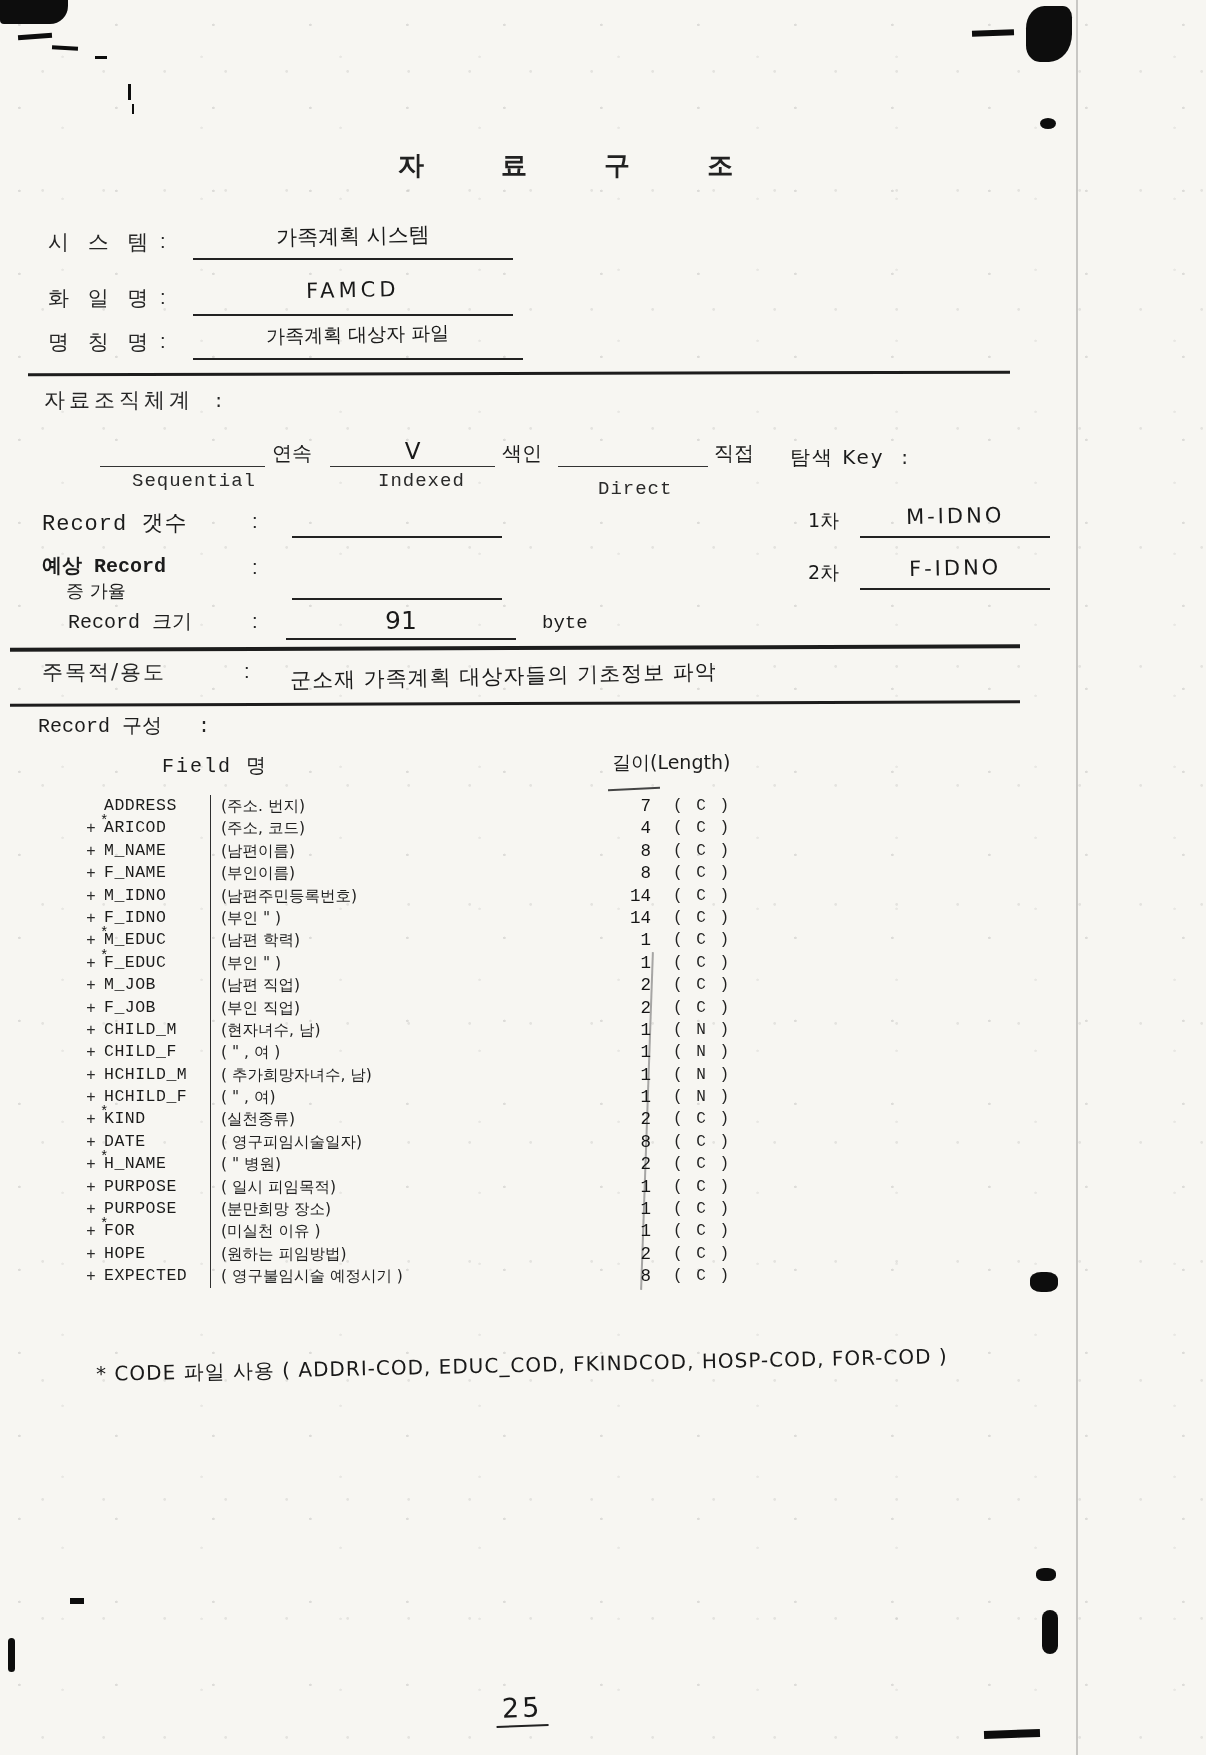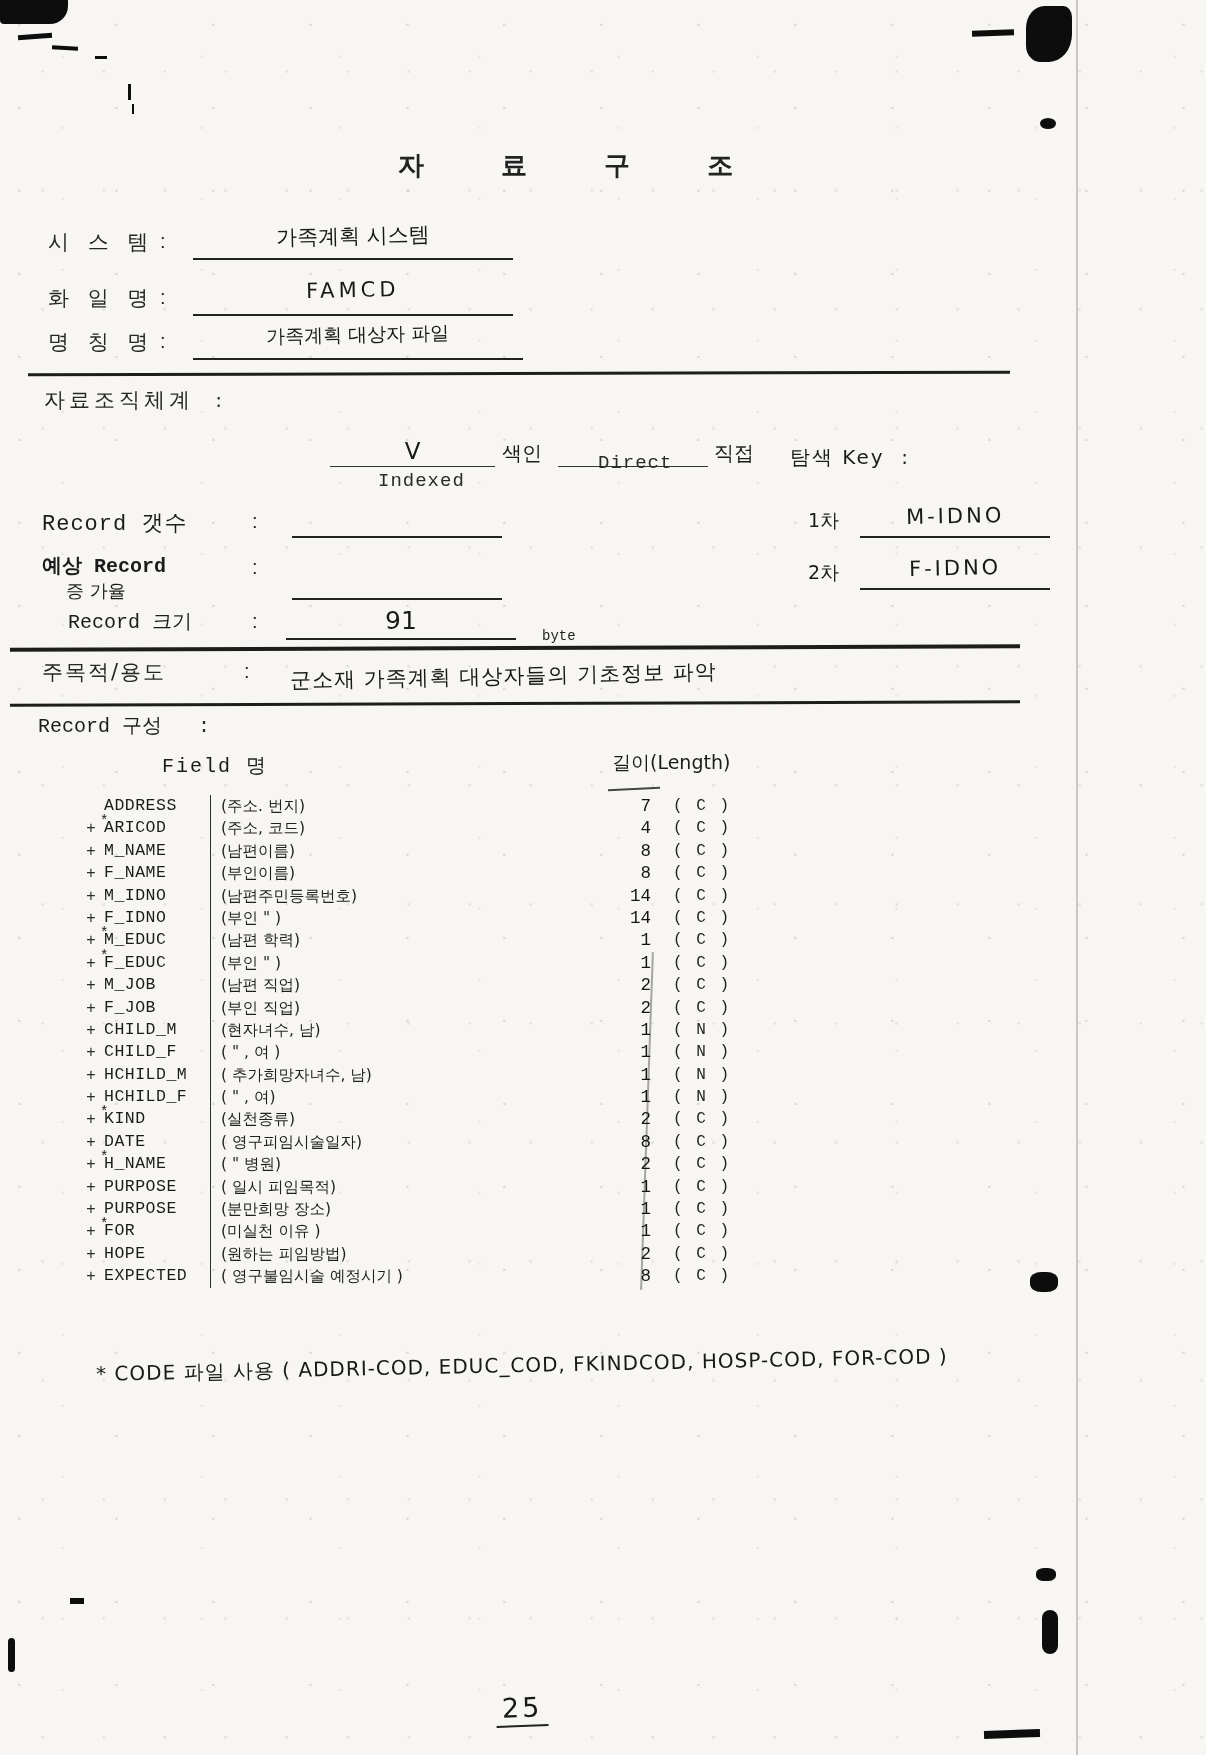--- a/index.html
+++ b/index.html
@@ -88,35 +88,42 @@
       <span class="hand hand-block val-hand" style="font-size:19px;">가족계획 대상자 파일</span>
     </span>
   </div>
 
   <div class="abs rule" style="left:28px;top:372px;width:982px;height:3px;transform:rotate(-0.15deg);"></div>
 
   <div class="abs lbl kr" style="left:44px;top:386px;letter-spacing:4px;">
     <span>자료조직체계</span>&nbsp;&nbsp;<span class="colon">:</span>
   </div>
 
+  <div class="abs" style="left:100px;top:438px;width:260px;height:50px;">
+    <span class="abs uline-thin" style="left:0;top:0;width:165px;height:28px;text-align:center;">
+      <span class="hand val-hand"></span>
+    </span>
+    <span class="abs kr" style="left:172px;top:2px;font-size:20px;">연속</span>
+    <span class="abs type eng" style="left:32px;top:32px;">Sequential</span>
+  </div>
 
   <div class="abs" style="left:330px;top:438px;width:260px;height:50px;">
     <span class="abs uline-thin" style="left:0;top:0;width:165px;height:28px;text-align:center;">
       <span class="hand val-hand" style="font-size:23px;">V</span>
     </span>
     <span class="abs kr" style="left:172px;top:2px;font-size:20px;">색인</span>
     <span class="abs type eng" style="left:48px;top:32px;">Indexed</span>
   </div>
 
   <div class="abs" style="left:558px;top:438px;width:240px;height:50px;">
     <span class="abs uline-thin" style="left:0;top:0;width:150px;height:28px;text-align:center;">
       <span class="hand val-hand"></span>
     </span>
     <span class="abs kr" style="left:156px;top:2px;font-size:20px;">직접</span>
-    <span class="abs type eng" style="left:40px;top:14px;">Direct</span>
+    <span class="abs type eng" style="left:40px;top:40px;">Direct</span>
   </div>
 
   <div class="abs kr" style="left:790px;top:444px;font-size:20px;letter-spacing:2px;">
     <span>탐색 Key</span>&nbsp;&nbsp;<span class="colon">:</span>
   </div>
 
   <div class="abs" style="left:42px;top:508px;width:1000px;height:44px;">
     <span class="type" style="font-size:22px;letter-spacing:1px;">Record 갯수</span>
     <span class="colon" style="position:absolute;left:210px;top:2px;">:</span>
     <span class="abs uline" style="left:250px;top:-2px;width:210px;height:30px;text-align:center;">
@@ -140,21 +147,21 @@
       <span class="hand hand-block val-hand" style="letter-spacing:3px;">F-IDNO</span>
     </span>
   </div>
 
   <div class="abs" style="left:42px;top:608px;width:700px;height:44px;">
     <span class="type" style="font-size:20px;margin-left:26px;">Record 크기</span>
     <span class="colon" style="position:absolute;left:210px;top:2px;">:</span>
     <span class="abs uline" style="left:244px;top:-2px;width:230px;height:32px;text-align:center;">
       <span class="hand val-hand" style="font-size:25px;">91</span>
     </span>
-    <span class="abs type" style="left:500px;top:20px;font-size:14px;">byte</span>
+    <span class="abs type" style="left:500px;top:4px;font-size:19px;">byte</span>
   </div>
 
   <div class="abs rule" style="left:10px;top:646px;width:1010px;height:3.5px;transform:rotate(-0.2deg);"></div>
 
   <div class="abs" style="left:42px;top:658px;width:980px;height:44px;">
     <span class="lbl kr" style="letter-spacing:2px;">주목적/용도</span>
     <span class="colon" style="position:absolute;left:202px;top:2px;">:</span>
     <span class="abs hand hand-block" style="left:248px;top:4px;font-size:21px;letter-spacing:1px;">군소재  가족계획  대상자들의   기초정보 파악</span>
   </div>
 

